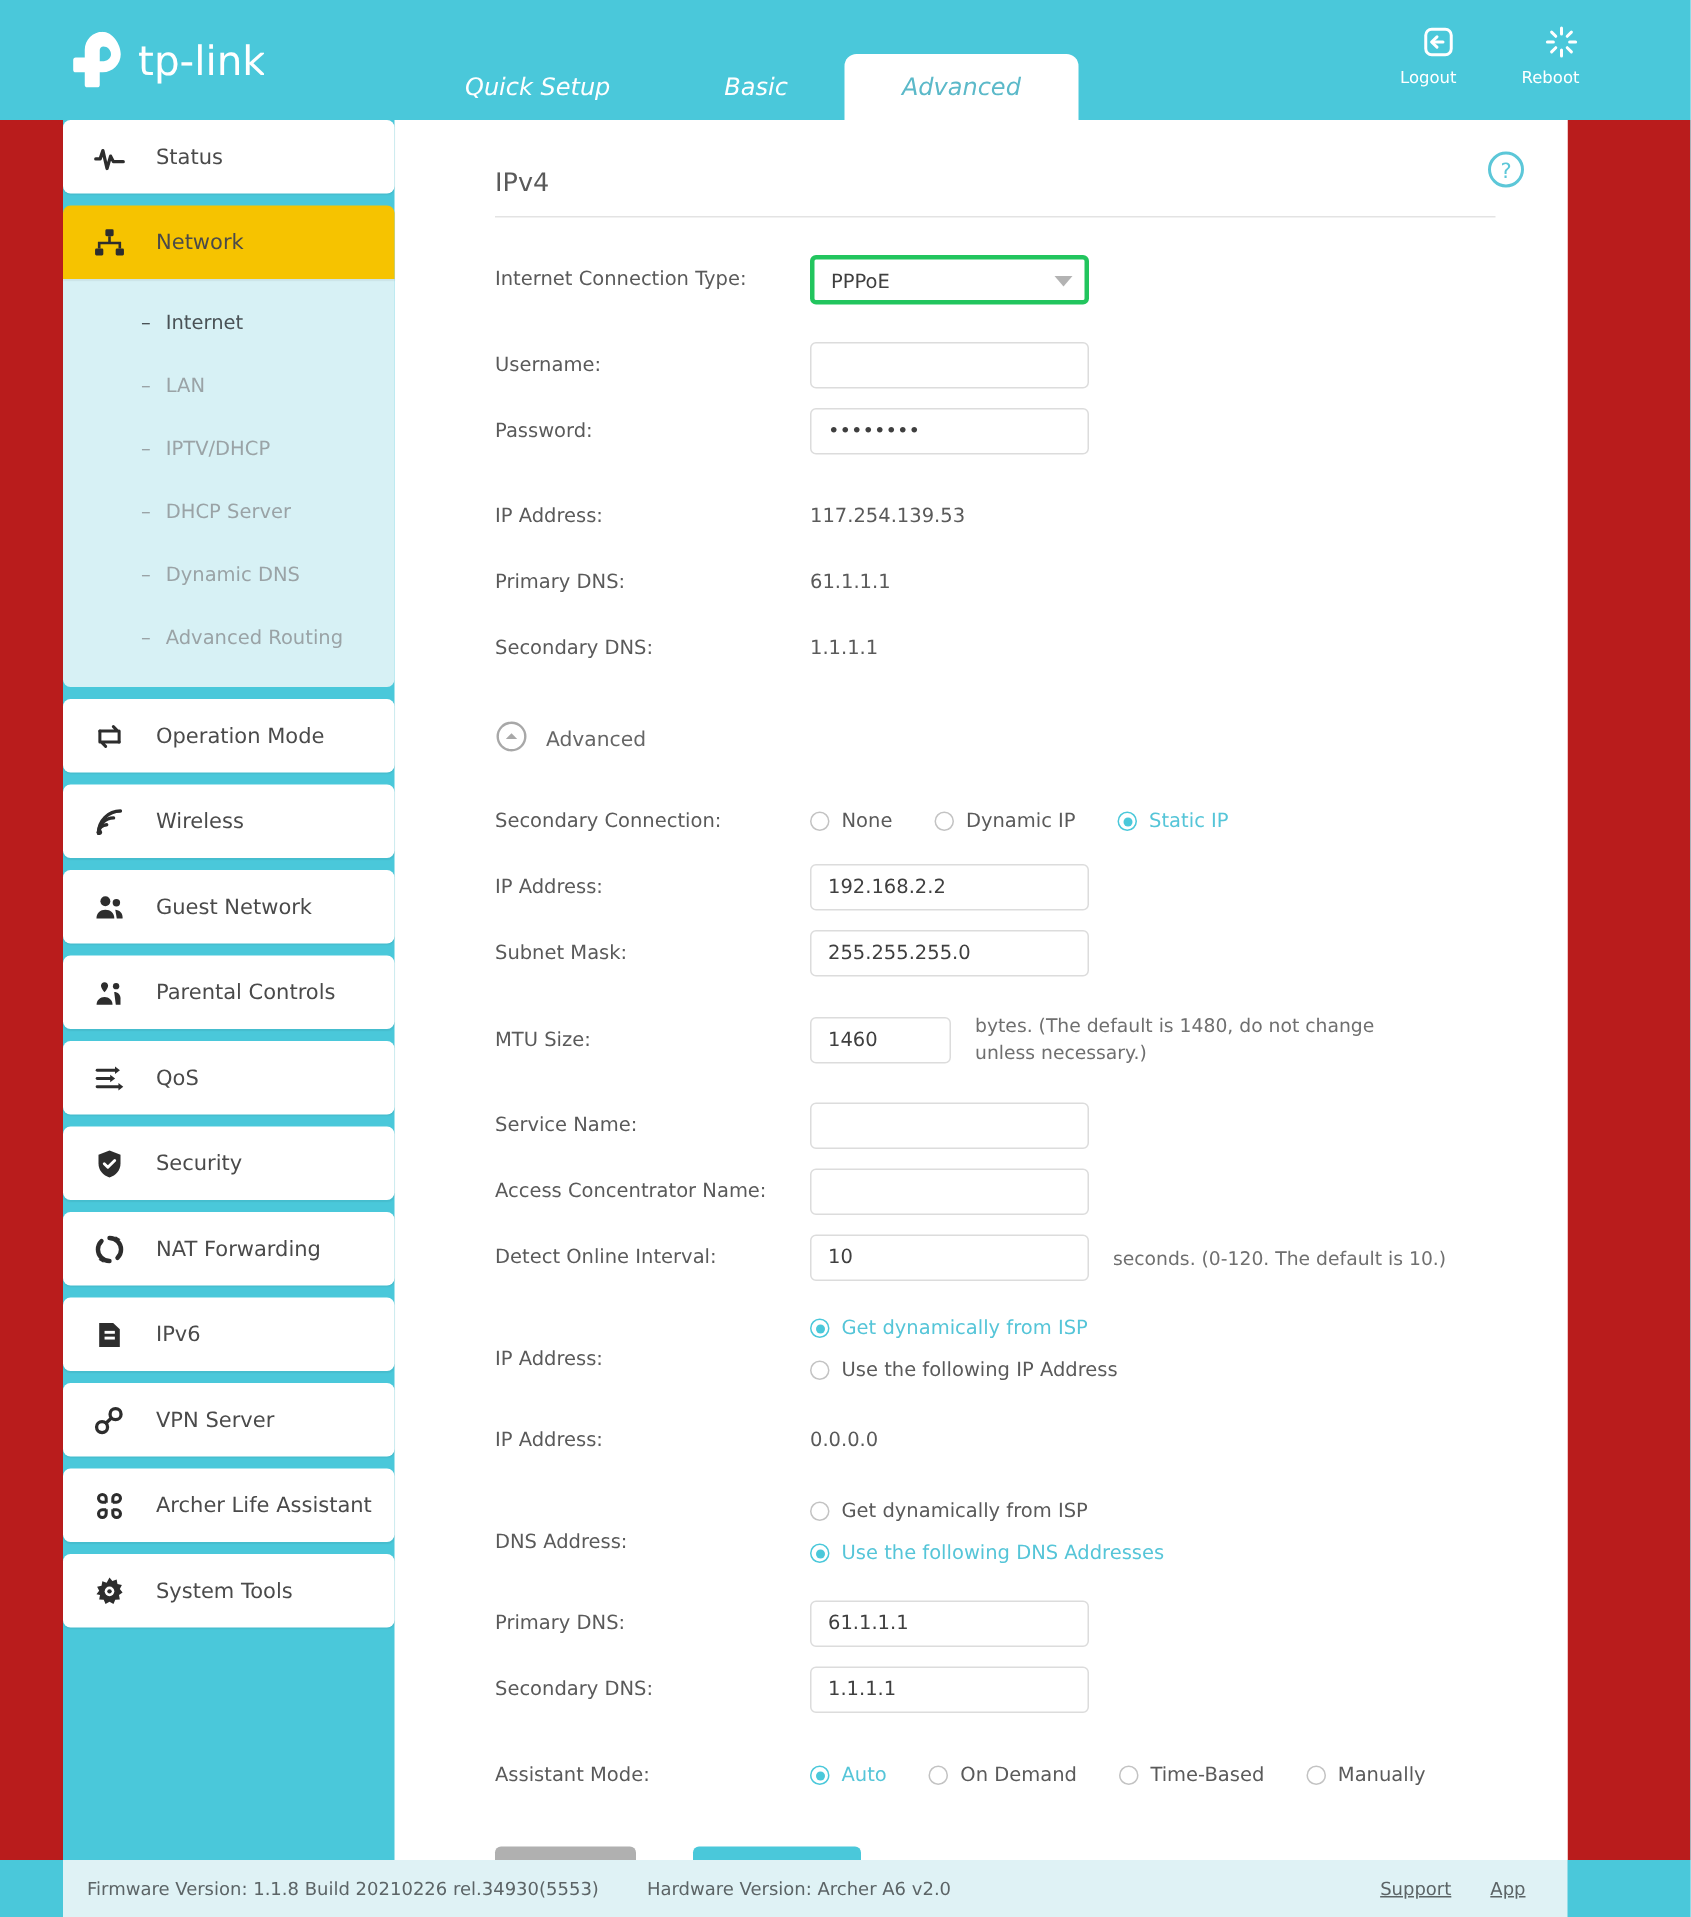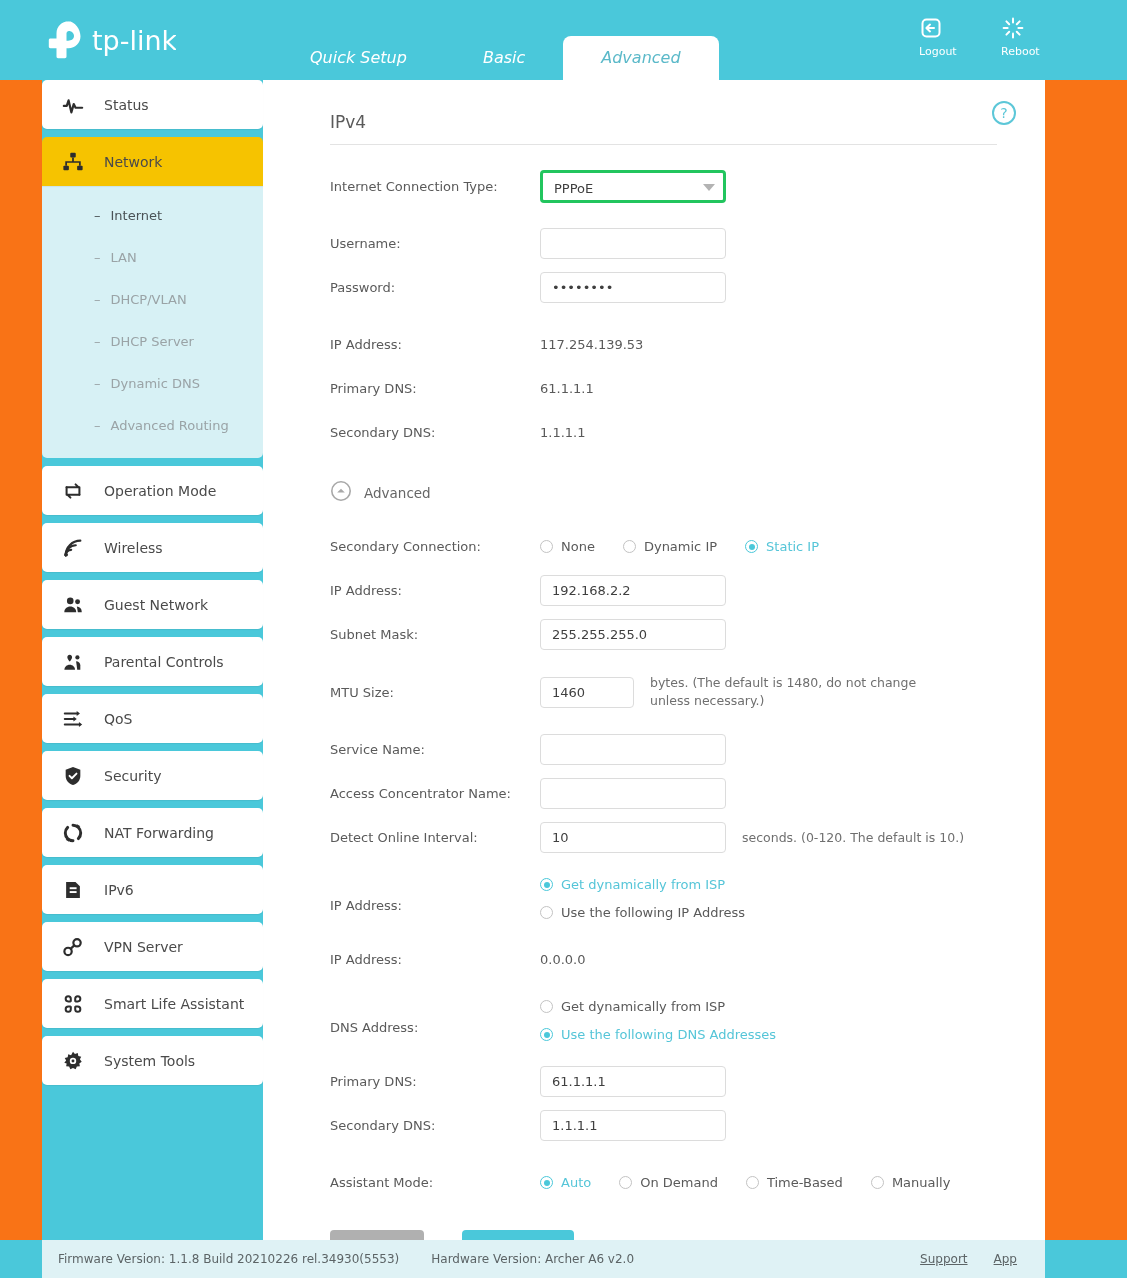--- a/index.html
+++ b/index.html
@@ -58,33 +58,33 @@
 
   .topright {
     position: absolute;
     right: 74px;
     top: 16px;
     display: flex;
     gap: 30px;
   }
   .tr-btn {
     width: 52px;
-    text-align: left;
+    text-align: right;
     color: #ffffff;
     font-size: 11px;
     cursor: pointer;
   }
   .tr-btn .ic { display: block; height: 28px; }
   .tr-btn .lbl { display: block; margin-top: 1px; }
 
   
   .shell {
     position: relative;
     height: 1160px;
-    background: #f97316;
+    background: #b91c1c;
     padding-left: 16px;
   }
 
   .content-bg {
     position: absolute;
     left: 42px;
     top: 0;
     width: 1003px;
     height: 1160px;
     background: #ffffff;
@@ -432,21 +432,21 @@
       <div class="sub-item active">
         <span class="dash">–</span>
         <span>Internet</span>
       </div>
       <div class="sub-item">
         <span class="dash">–</span>
         <span>LAN</span>
       </div>
       <div class="sub-item">
         <span class="dash">–</span>
-        <span>DHCP/VLAN</span>
+        <span>IPTV/DHCP</span>
       </div>
       <div class="sub-item">
         <span class="dash">–</span>
         <span>DHCP Server</span>
       </div>
       <div class="sub-item">
         <span class="dash">–</span>
         <span>Dynamic DNS</span>
       </div>
       <div class="sub-item">
@@ -565,21 +565,21 @@
       <span class="si-icon">
         <svg width="22" height="22" viewBox="0 0 24 24">
           <g fill="none" stroke="#2d2d2d" stroke-width="2.2">
             <path d="M9.6 9.6V6.4a2.8 2.8 0 10-2.8 2.8h2.8z"></path>
             <path d="M14.4 9.6V6.4a2.8 2.8 0 112.8 2.8h-2.8z"></path>
             <path d="M9.6 14.4v3.2a2.8 2.8 0 11-2.8-2.8h2.8z"></path>
             <path d="M14.4 14.4v3.2a2.8 2.8 0 102.8-2.8h-2.8z"></path>
           </g>
         </svg>
       </span>
-      <span class="si-label">Smart Life Assistant</span>
+      <span class="si-label">Archer Life Assistant</span>
     </div>
 
     <div class="side-item">
       <span class="si-icon">
         <svg width="22" height="22" viewBox="0 0 24 24">
           <path d="M12 1.8l2.1 2.5 3.1-1 .6 3.2 3.2.8-1.5 2.9 2 2.5-2.6 1.9.6 3.2-3.3.2-1.3 3-2.9-1.5-2.9 1.5-1.3-3-3.3-.2.6-3.2L2.5 14l2-2.5L3 8.6l3.2-.8.6-3.2 3.1 1z" fill="#2d2d2d"></path>
           <circle cx="12" cy="11.9" r="3.5" fill="#fff"></circle>
           <circle cx="12" cy="11.9" r="1.6" fill="#2d2d2d"></circle>
         </svg>
       </span>

